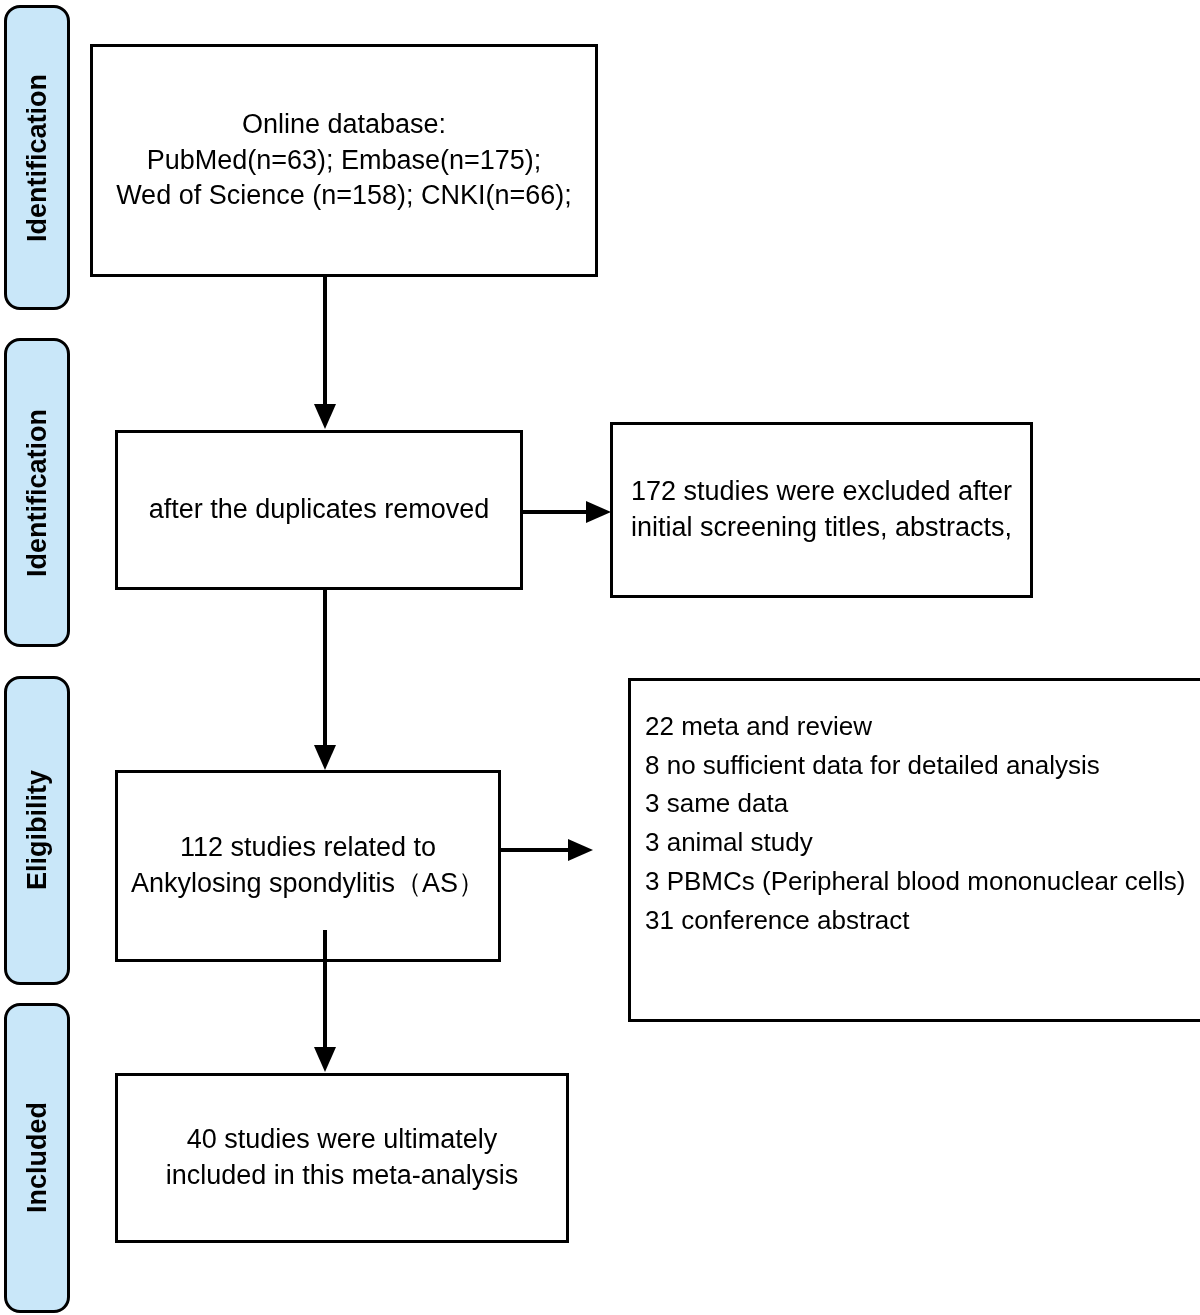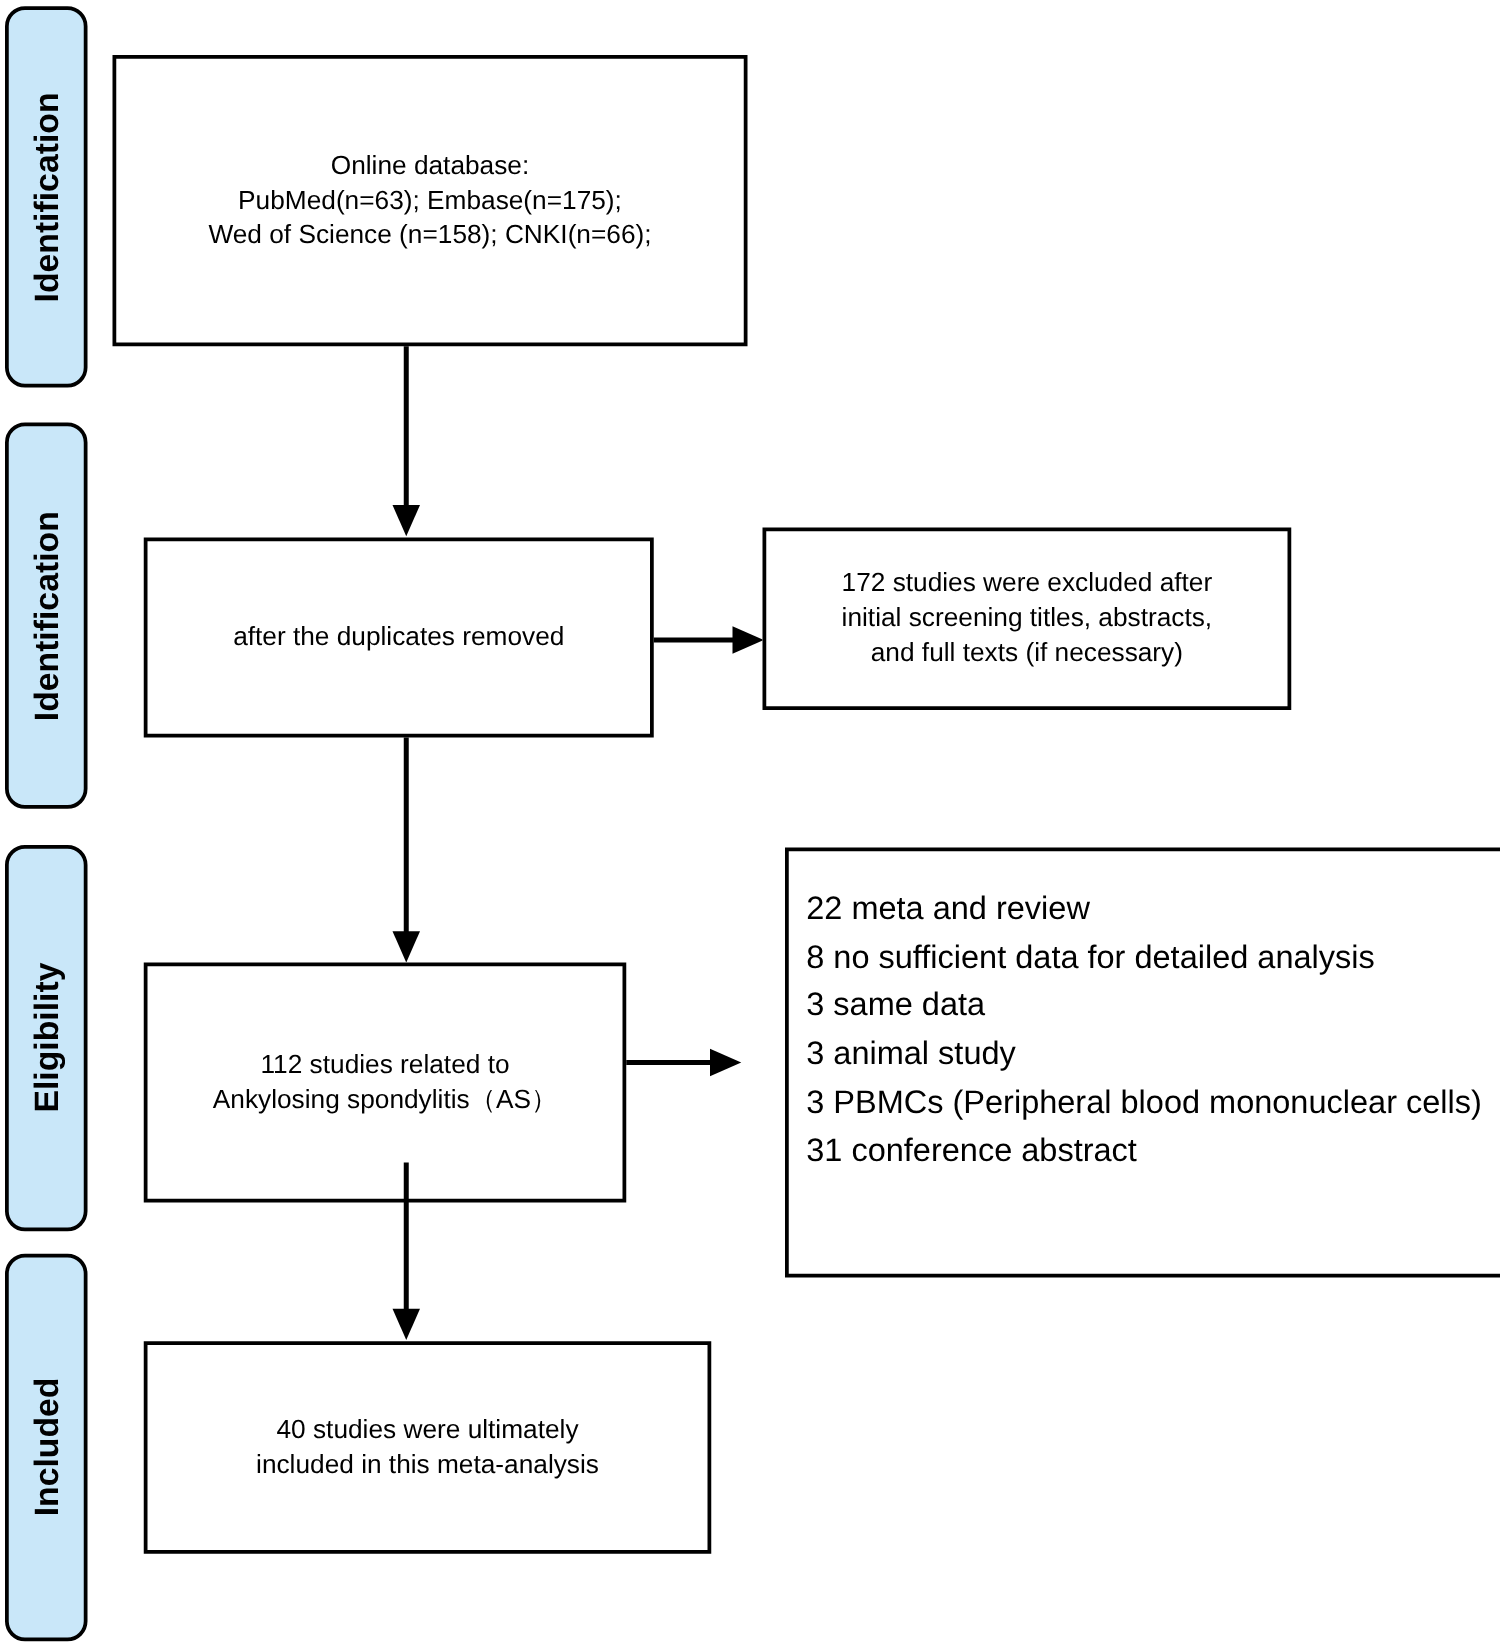--- a/index.html
+++ b/index.html
@@ -48,21 +48,21 @@
   .flow-box {
     position: absolute;
     background: #ffffff;
     border: 3px solid #000000;
     box-sizing: border-box;
     display: flex;
     flex-direction: column;
     justify-content: center;
   }
   .flow-box .line {
-    font-size: 21px;
+    font-size: 27px;
     line-height: 1.33;
     white-space: nowrap;
   }
   .flow-box.centered .line { text-align: center; }
   .flow-box.left-aligned {
     justify-content: flex-start;
     padding: 26px 0 14px 14px;
     margin-left: 36px;
   }
   .flow-box.left-aligned .line {
@@ -113,24 +113,23 @@
 
   <div class="flow-box centered" style="left:115px;top:430px;width:408px;height:160px;">
     <div class="line">after the duplicates removed</div>
   </div>
 
   <svg class="conn" style="left:523px;top:495px;width:90px;height:34px;">
     <line x1="0" y1="17" x2="72" y2="17"></line>
     <polygon points="88,17 63,6 63,28"></polygon>
   </svg>
 
-  <div class="flow-box centered" style="left:610px;top:422px;width:423px;height:146px;">
+  <div class="flow-box centered" style="left:610px;top:422px;width:423px;height:176px;">
     <div class="line">172 studies were excluded after</div>
     <div class="line">initial screening titles, abstracts,</div>
-    <div class="line">and full texts (if necessary)</div>
   </div>
 
   <svg class="conn" style="left:300px;top:590px;width:50px;height:183px;">
     <line x1="25" y1="0" x2="25" y2="164"></line>
     <polygon points="25,180 14,155 36,155"></polygon>
   </svg>
 
   <div class="flow-box centered" style="left:115px;top:770px;width:386px;height:192px;">
     <div class="line">112 studies related to</div>
     <div class="line">Ankylosing spondylitis（AS）</div>

